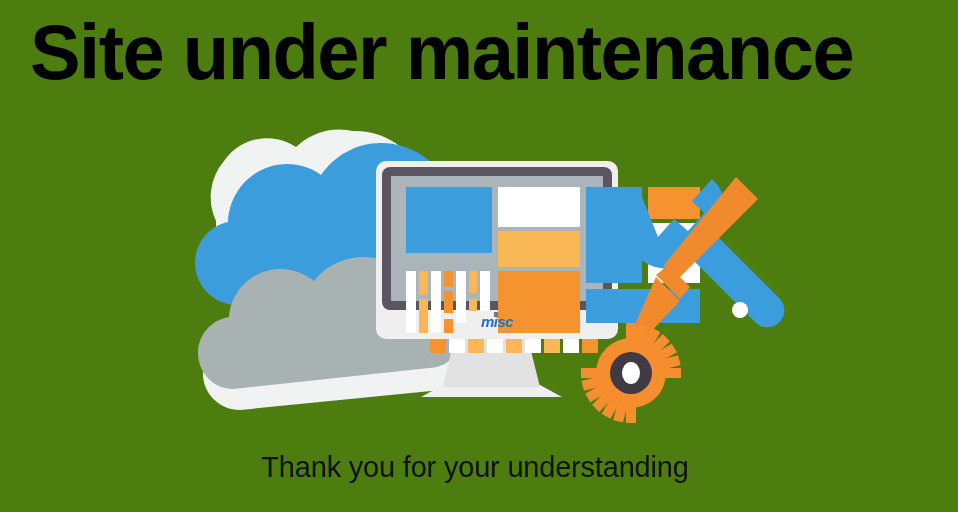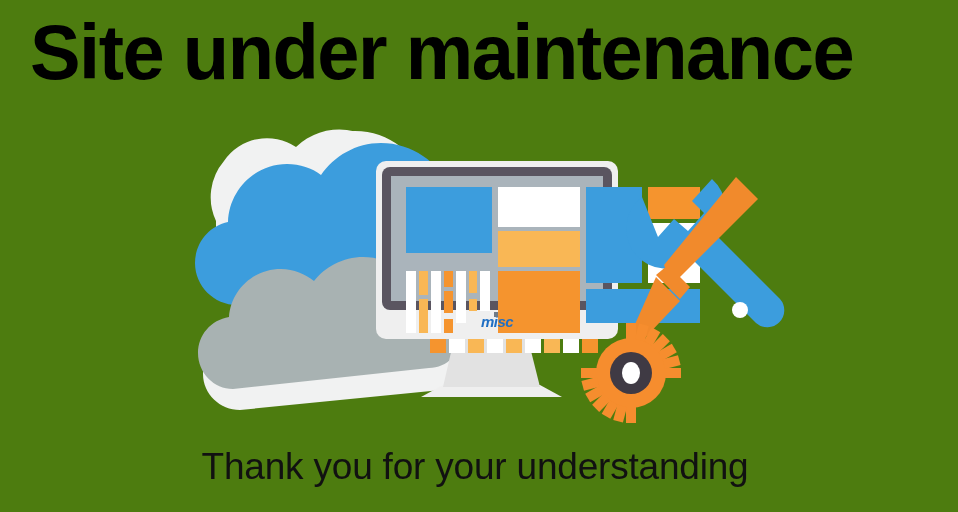--- a/index.html
+++ b/index.html
@@ -33,21 +33,21 @@
 
   
   #caption {
     position: absolute;
     left: 0px;
     top: 447px;
     width: 958px;
     text-align: center;
     font-family: "Liberation Sans", sans-serif;
     font-weight: normal;
-    font-size: 37px;
+    font-size: 29px;
     line-height: 40px;
     letter-spacing: -0.2px;
     color: #111111;
     white-space: nowrap;
   }
   #caption-inner { display:inline-block; transform: translateX(-4px); }
 
   
   #illu {
     position: absolute;

